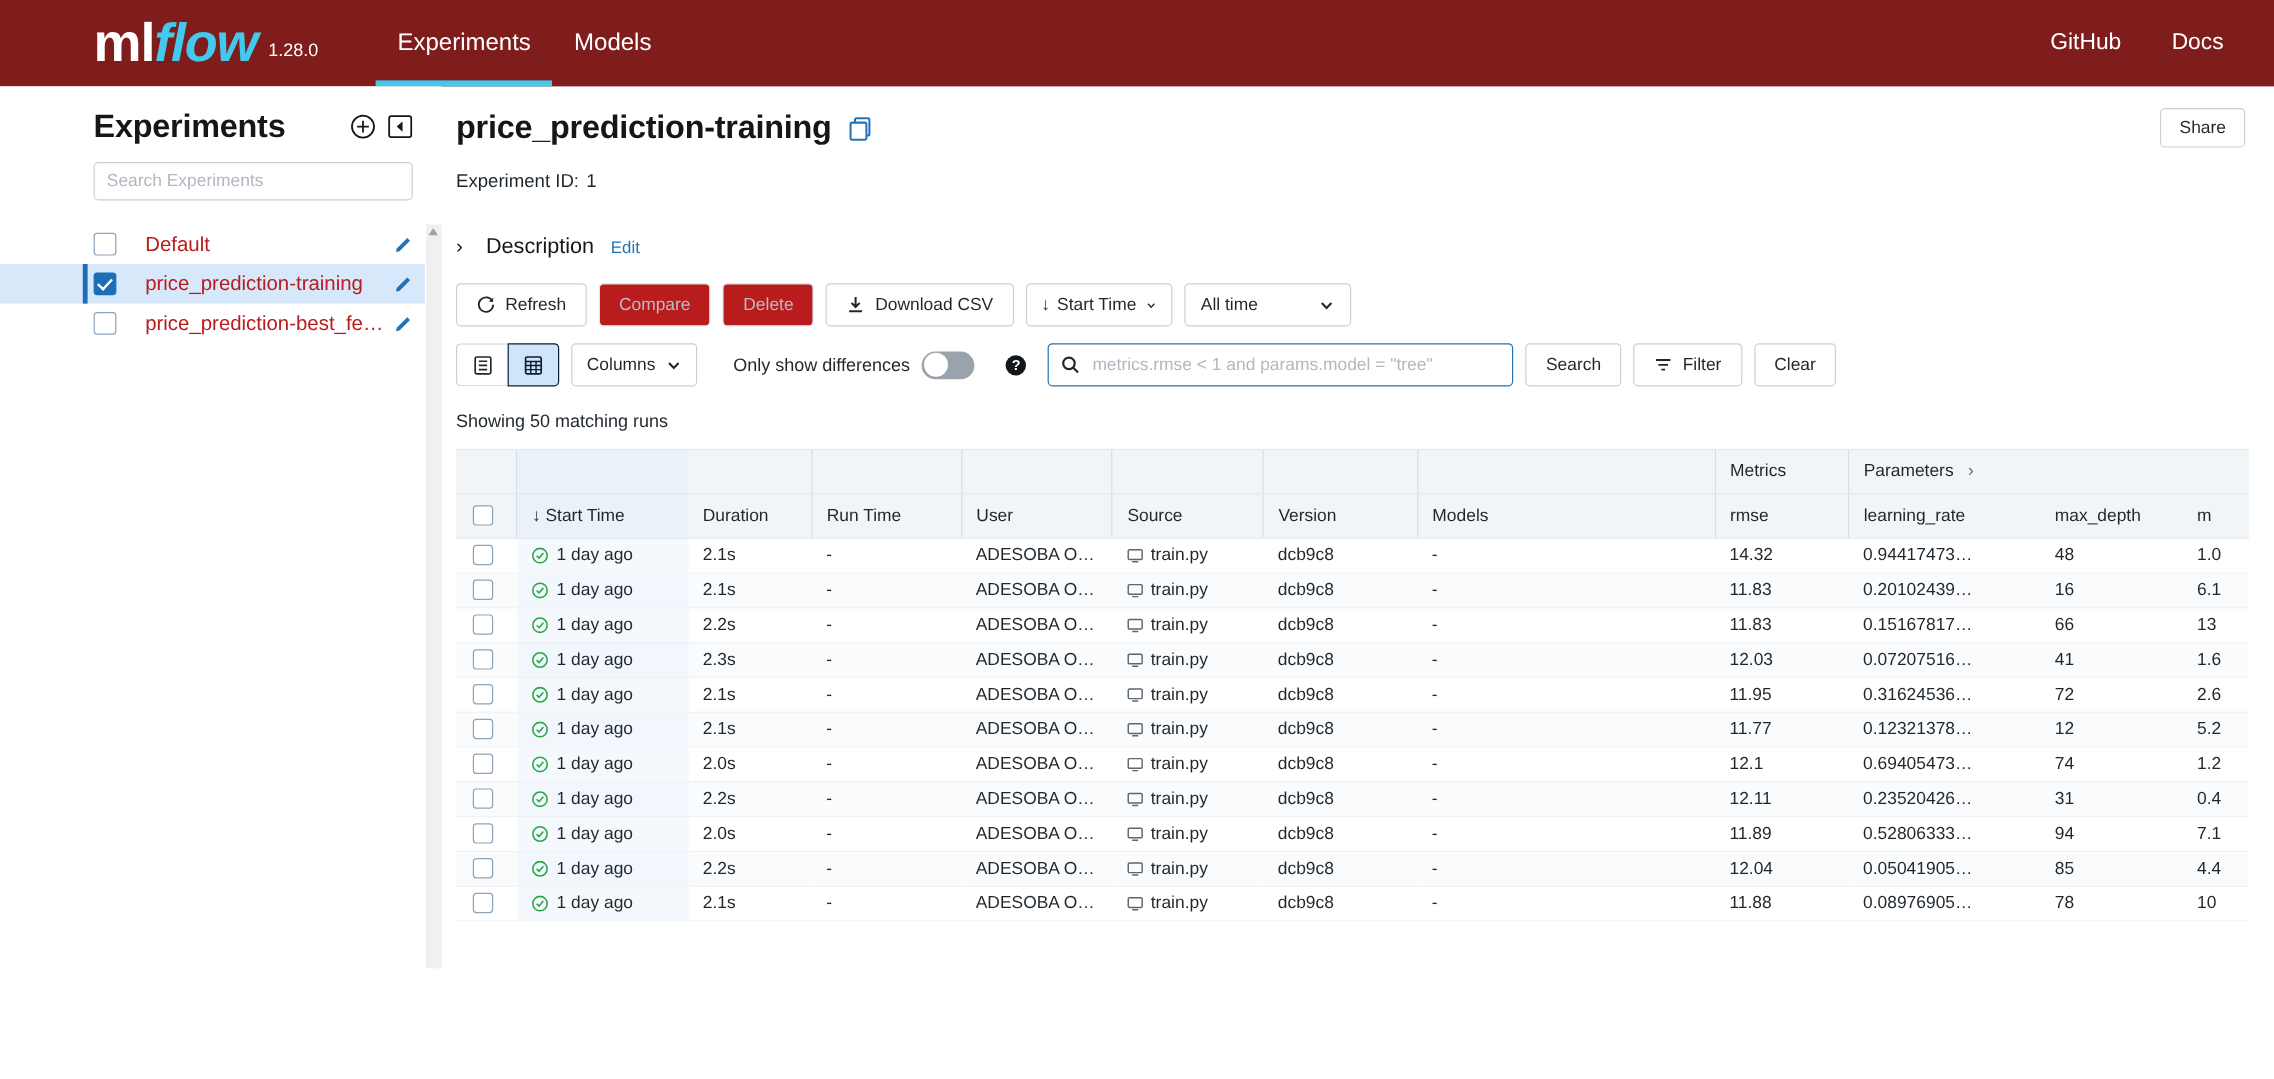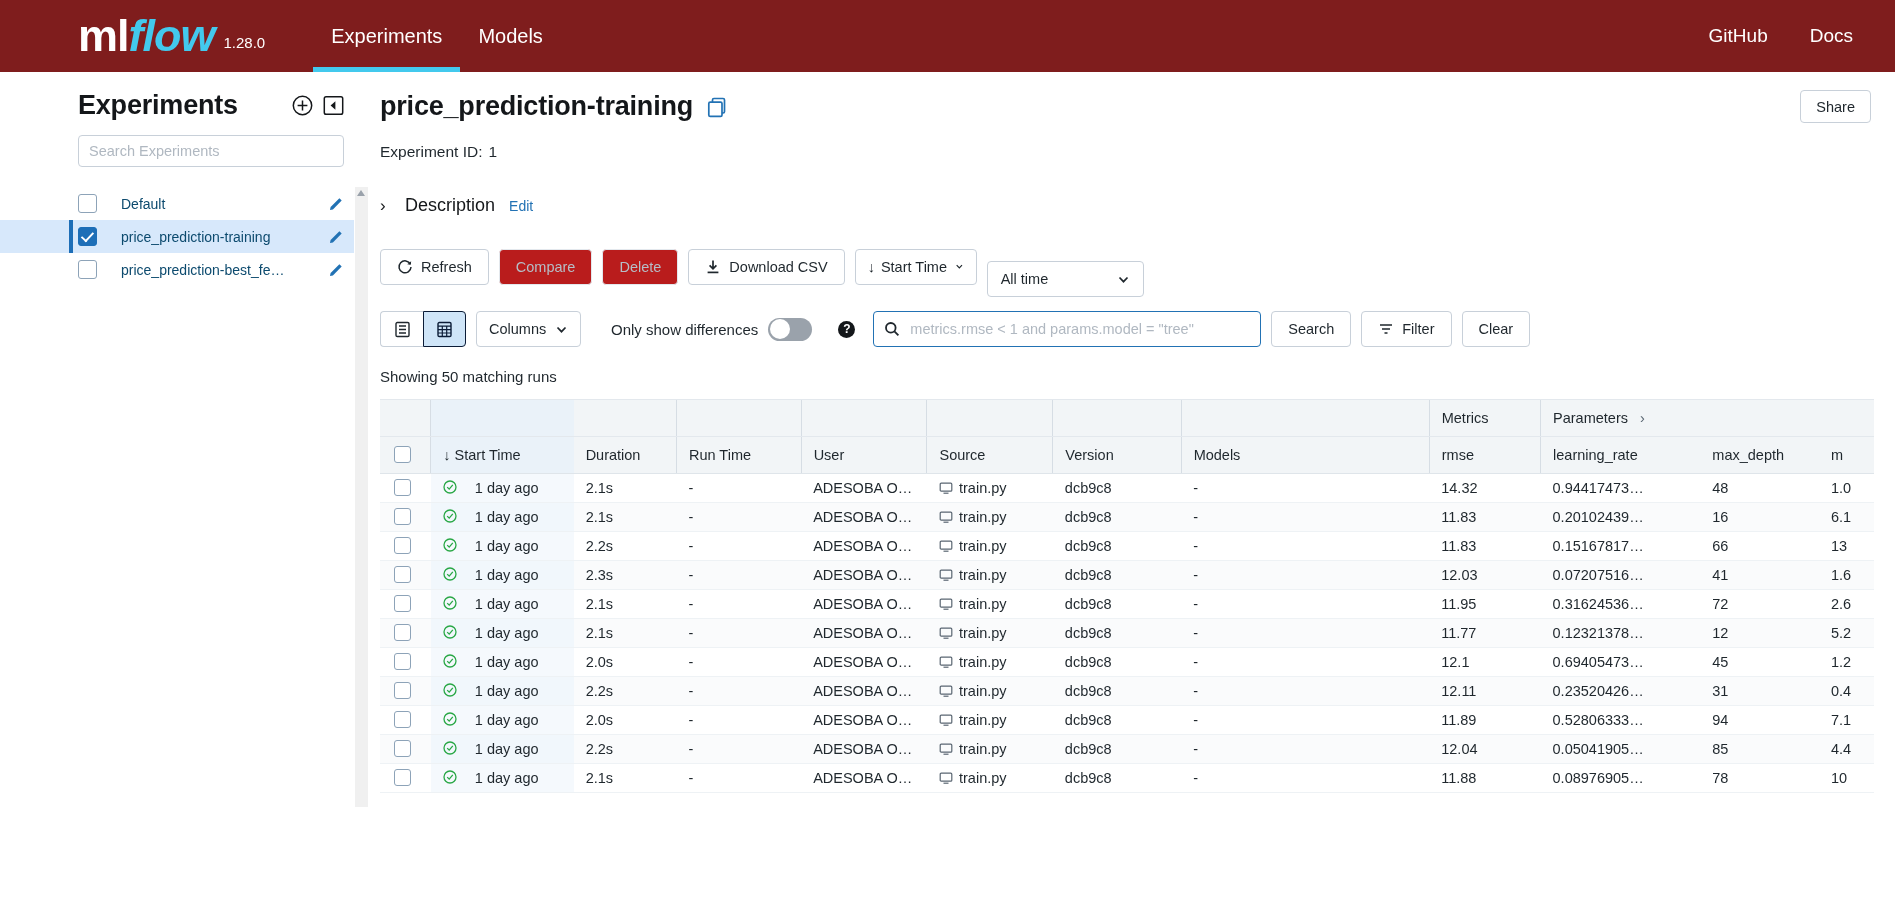--- a/index.html
+++ b/index.html
@@ -155,22 +155,22 @@
   }
   .cbox.checked::after {
     content: "";
     width: 5px; height: 10px;
     border: solid #fff;
     border-width: 0 2.4px 2.4px 0;
     transform: rotate(43deg) translate(-1px,-1px);
   }
   .exp-name {
     margin-left: 24px;
-    font-size: 14px;
-    color: #0c4a6e;
+    font-size: 17px;
+    color: #b91c1c;
     white-space: nowrap;
     overflow: hidden;
     text-overflow: ellipsis;
     flex: 1;
   }
   .pencil { color: #2272b4; flex: 0 0 auto; cursor: pointer; display:flex; }
   .sb-scroll {
     position: absolute;
     right: 0; top: 0;
     width: 13px;
@@ -256,24 +256,23 @@
     white-space: nowrap;
     font-family: "Liberation Sans", sans-serif;
   }
   .btn.disabled {
     color: #b6bec7;
     background: #b91c1c;
     border-color: #e3e8ed;
     cursor: default;
   }
   .btn.wide-sel {
-    width: 157px;
+    width: 139px;
     justify-content: space-between;
     padding: 0 13px;
-    margin-top: 25px;
   }
   .btn.starttime { width: 122px; justify-content: space-between; padding: 0 12px; }
 
   .toolbar2 {
     display: flex;
     align-items: center;
     gap: 10px;
     margin-top: 14px;
   }
   .viewtoggle { display: flex; }
@@ -409,21 +408,21 @@
   tbody tr:nth-child(even) td { background: #fafbfc; }
   tbody tr:nth-child(even) td.c-start { background: #f1f7fc; }
   tbody td.c-check { padding: 0 0 0 14px; }
   .row-cb {
     width: 17px; height: 17px;
     border: 1.5px solid #8da3b8;
     border-radius: 3px;
     background: #fff;
     cursor: pointer;
   }
-  .st-cell { display: flex; gap: 18px; }
+  .st-cell { display: flex; align-items: center; gap: 7px; }
   .chk-circle { flex: 0 0 14px; display: flex; }
   .src-cell { display: flex; align-items: center; gap: 6px; }
   .monitor { flex: 0 0 14px; display: flex; color: #5a6672; }
   .sort-arrow { margin-right: 4px; }
 </style>
 </head>
 <body>
 
 <div class="navbar">
   <div class="logo-wrap">
@@ -885,21 +884,21 @@
                       <path d="M4.5 12.2 H9.5" stroke="#5a6672" stroke-width="1.2"></path>
                     </svg>
                   </span>
                   <span>train.py</span>
                 </span>
               </td>
               <td class="c-ver">dcb9c8</td>
               <td class="c-mod">-</td>
               <td class="c-rmse">12.1</td>
               <td class="c-lr">0.69405473…</td>
-              <td class="c-md">45</td>
+              <td class="c-md">74</td>
               <td class="c-mcw">1.2</td>
             </tr>
             <tr>
               <td class="c-check">
                 <div class="row-cb"></div>
               </td>
               <td class="c-start">
                 <span class="st-cell">
                   <span class="chk-circle">
                     <svg width="14" height="14" viewBox="0 0 14 14">

